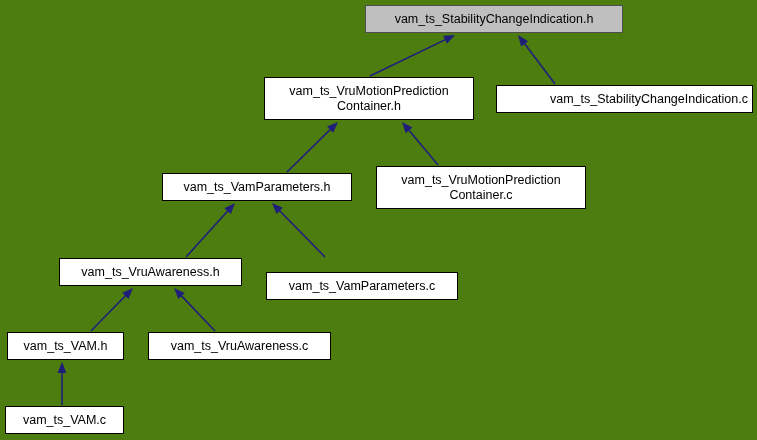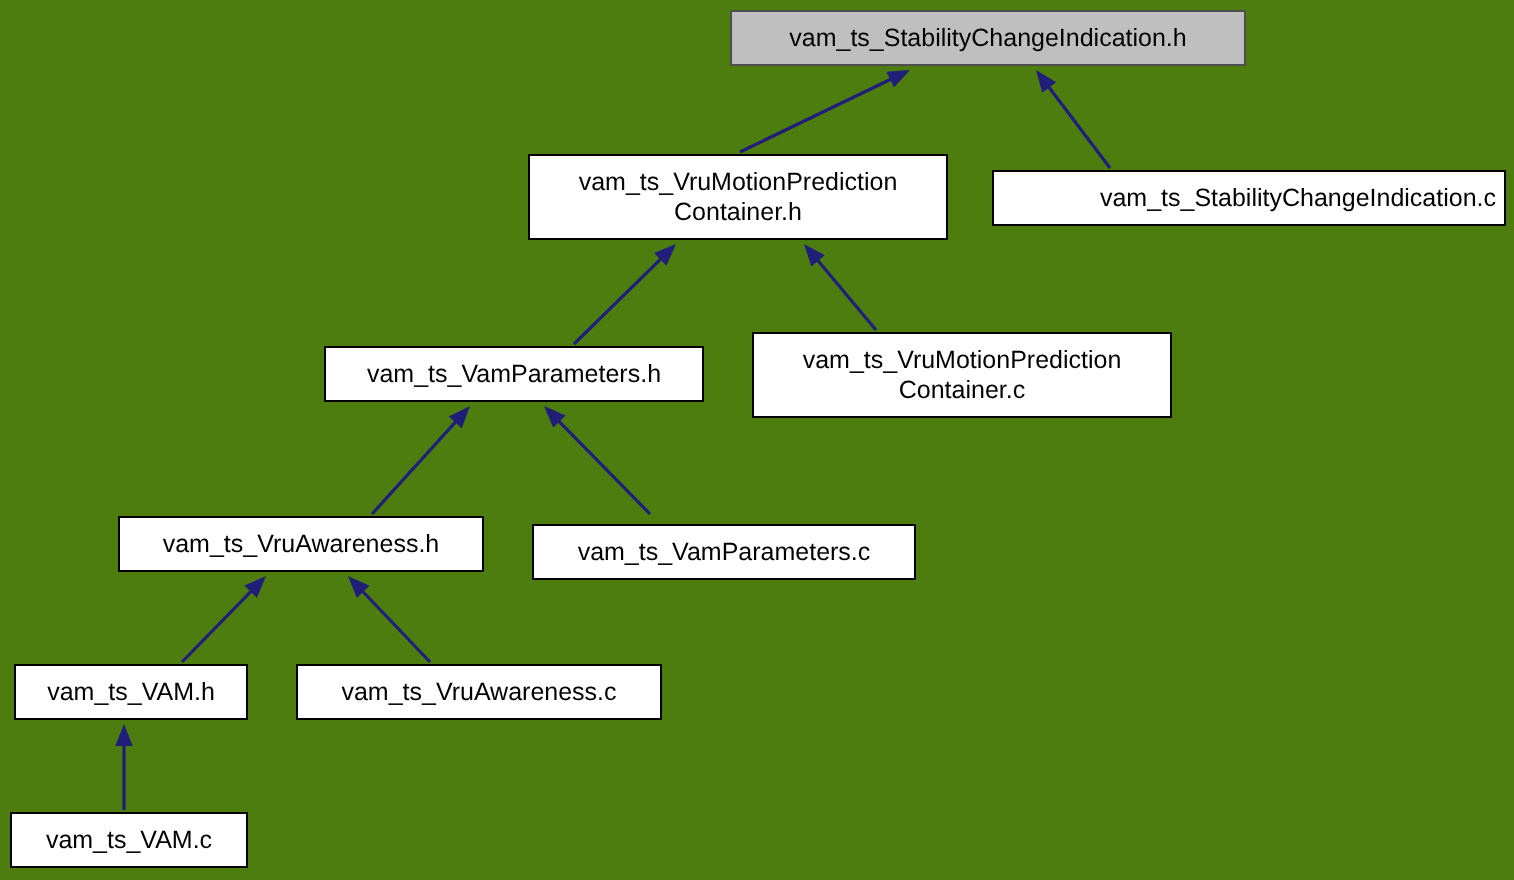--- a/index.html
+++ b/index.html
@@ -73,17 +73,17 @@
       <polygon points="62,362 66.4,373 57.6,373" fill="#1f1f7a"></polygon>
     </svg>
 <div class="node highlight" style="left: 365px; top: 5px; width: 258px; height: 28px;"><span class="node-label">vam_ts_StabilityChangeIndication.h</span></div>
     <div class="node" style="left: 264px; top: 77px; width: 210px; height: 43px;"><span class="node-label">vam_ts_VruMotionPrediction
 Container.h</span></div>
     <div class="node" style="left: 496px; top: 85px; width: 257px; height: 28px; justify-content: flex-end;"><span class="node-label">vam_ts_StabilityChangeIndication.c</span></div>
     <div class="node" style="left: 162px; top: 173px; width: 190px; height: 28px;"><span class="node-label">vam_ts_VamParameters.h</span></div>
     <div class="node" style="left: 376px; top: 166px; width: 210px; height: 43px;"><span class="node-label">vam_ts_VruMotionPrediction
 Container.c</span></div>
     <div class="node" style="left: 59px; top: 258px; width: 183px; height: 28px; text-align: right;"><span class="node-label">vam_ts_VruAwareness.h</span></div>
-    <div class="node" style="left: 266px; top: 262px; width: 192px; height: 28px;"><span class="node-label">vam_ts_VamParameters.c</span></div>
+    <div class="node" style="left: 266px; top: 272px; width: 192px; height: 28px;"><span class="node-label">vam_ts_VamParameters.c</span></div>
     <div class="node" style="left: 148px; top: 332px; width: 183px; height: 28px;"><span class="node-label">vam_ts_VruAwareness.c</span></div>
     <div class="node" style="left: 7px; top: 332px; width: 117px; height: 28px;"><span class="node-label">vam_ts_VAM.h</span></div>
     <div class="node" style="left: 5px; top: 406px; width: 119px; height: 28px;"><span class="node-label">vam_ts_VAM.c</span></div>
   </div>
 
 </body></html>

